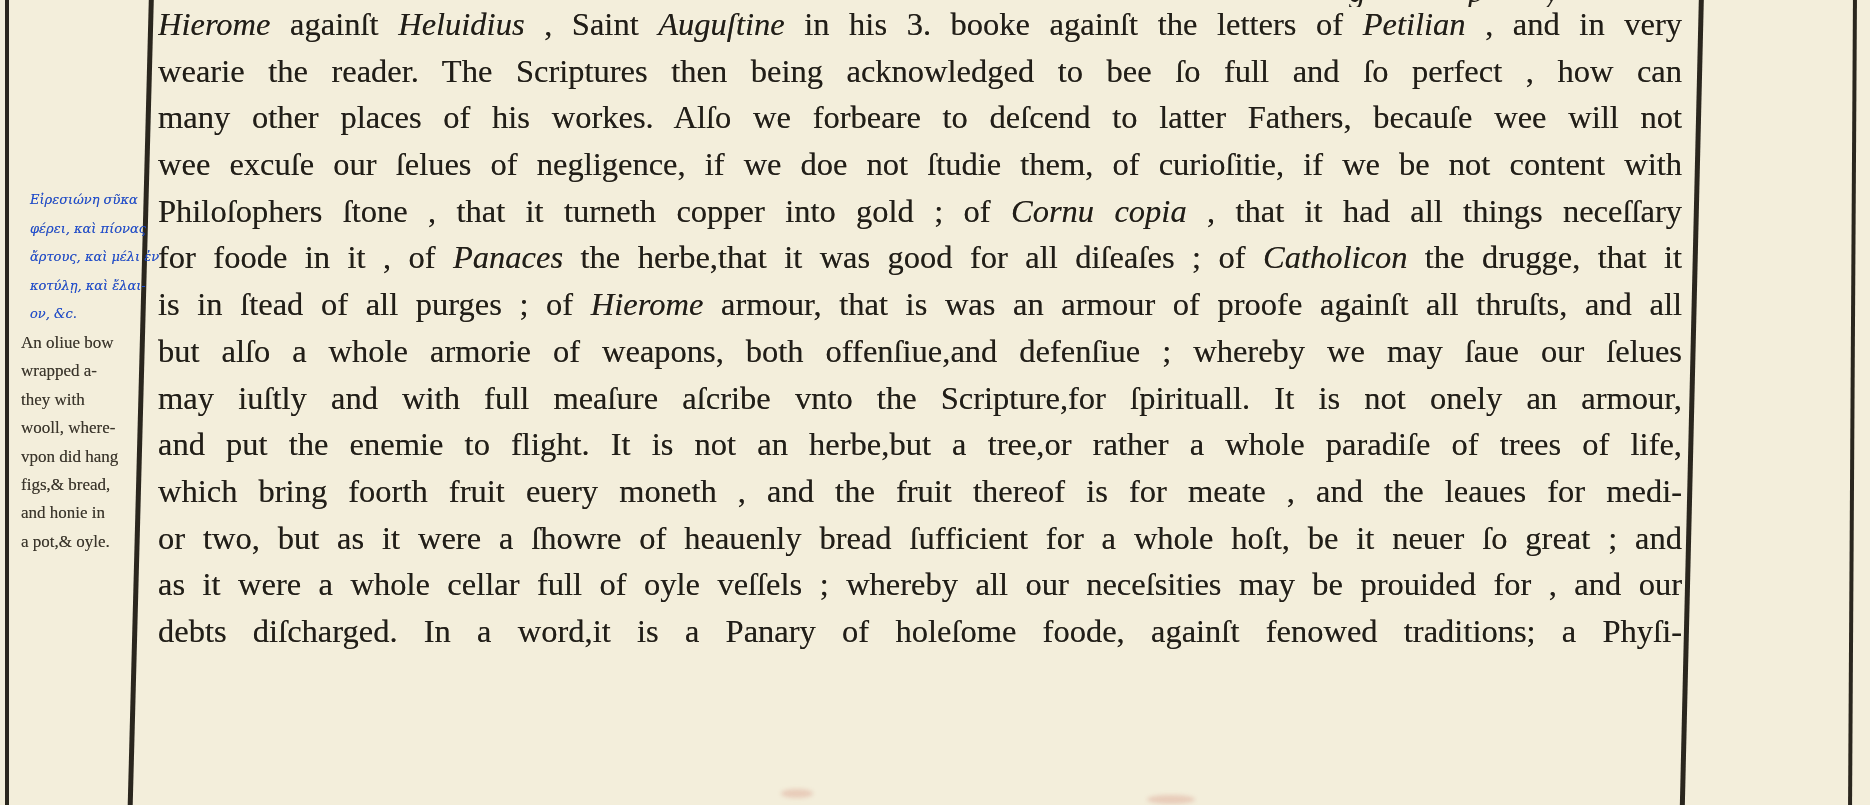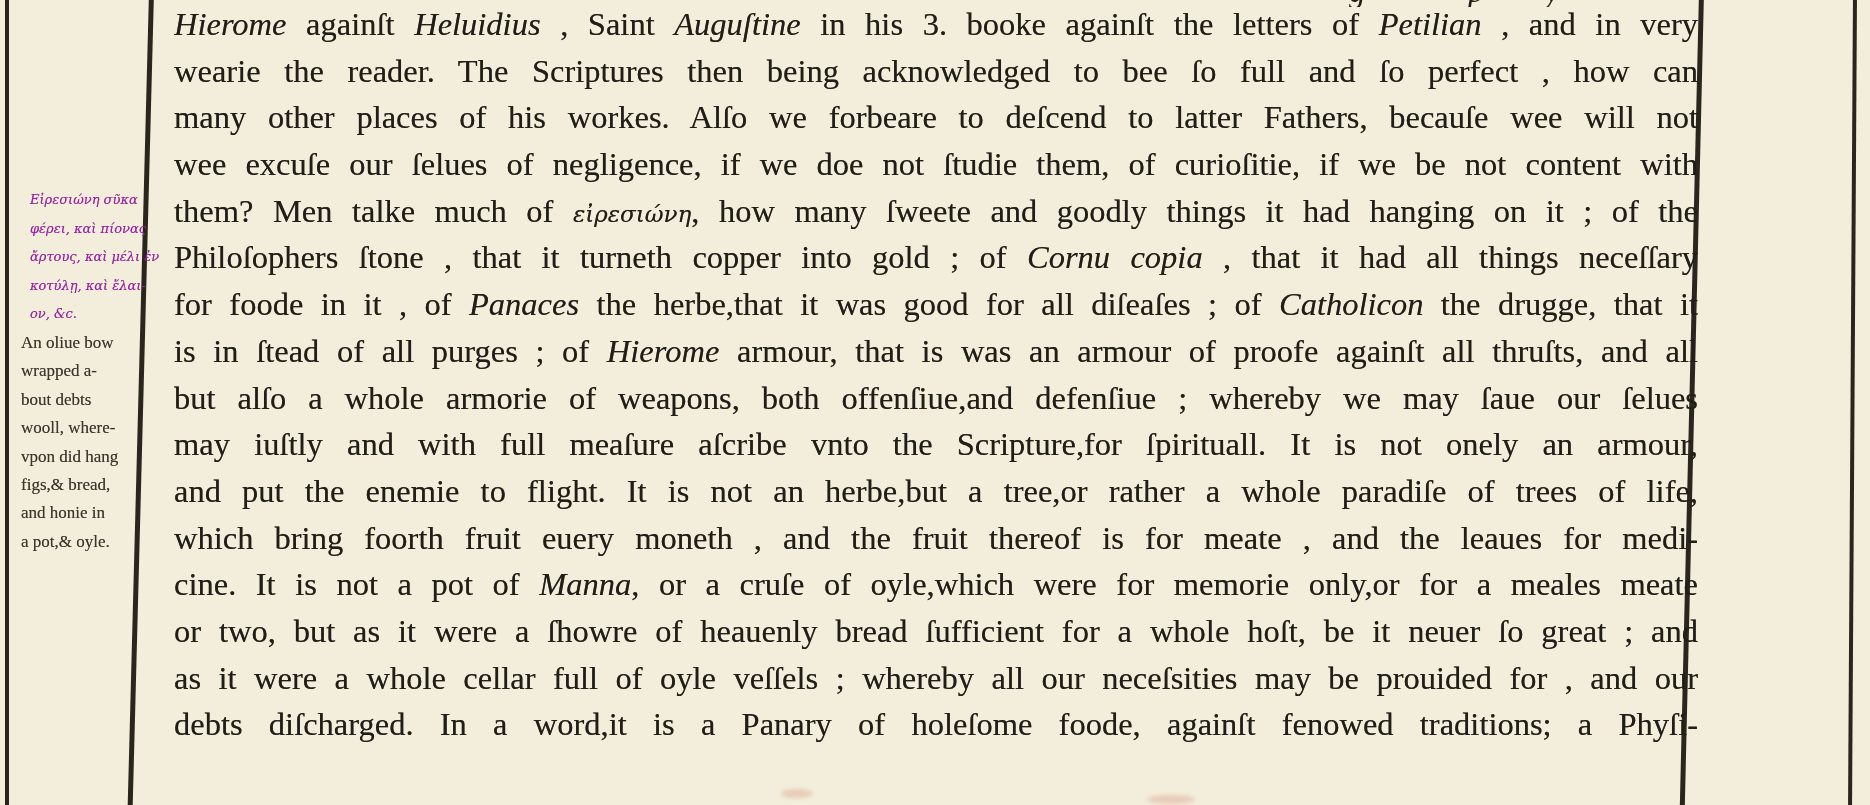--- a/index.html
+++ b/index.html
@@ -8,32 +8,32 @@
     background:#f3eedb; color:#211e18;
     font-family:"Liberation Serif","DejaVu Serif",serif;
   }
   .rule { position:absolute; background:#2a261e; }
   .rule-left-edge  { left:5px;  top:-6px; width:4px; height:818px; }
   .rule-col-left   { left:149px; top:-8px; width:5px; height:826px; transform:rotate(1.5deg); transform-origin:top center; }
   .rule-col-right  { left:1699px; top:-8px; width:5px; height:826px; transform:rotate(1.35deg); transform-origin:top center; }
   .rule-right-edge { left:1853px; top:-6px; width:4px; height:818px; transform:rotate(0.35deg); transform-origin:top center; }
 
   .body-text {
-    position:absolute; left:174px; top:1px; width:1524px;
+    position:absolute; left:158px; top:1px; width:1524px;
     font-size:32.5px; line-height:46.7px;
     text-shadow:0 0 0.6px rgba(30,26,18,0.65);
   }
   .bline { text-align:justify; text-align-last:justify; height:46.7px; overflow:hidden; }
   .it { font-style:italic; }
   .gk { font-style:italic; font-size:23px; font-family:"DejaVu Serif",serif; }
 
   .margin-note { position:absolute; left:21px; top:186px; width:130px; color:#3b362c; }
   .gline {
     font-size:13px; line-height:28.6px; font-style:italic; white-space:nowrap;
-    font-family:"DejaVu Serif",serif; color:#a21caf; padding-left:9px;
+    font-family:"DejaVu Serif",serif; color:#1d4ed8; padding-left:9px;
     text-shadow:0 0 0.5px rgba(60,52,40,0.5);
   }
   .eline {
     font-size:17px; line-height:28.4px; white-space:nowrap;
     text-shadow:0 0 0.5px rgba(40,35,26,0.55);
   }
 
   .frag { position:absolute; top:0; width:22px; height:7px; overflow:hidden;
           font-size:33px; font-style:italic; }
   .frag > span { display:block; margin-top:-27px; }
@@ -54,42 +54,40 @@
   <div class="rule rule-right-edge"></div>
 
   <div class="margin-note">
       <div class="gline">Εἰρεσιώνη σῦκα</div>
       <div class="gline">φέρει, καὶ πίονας</div>
       <div class="gline">ἄρτους, καὶ μέλι ἐν</div>
       <div class="gline">κοτύλῃ, καὶ ἔλαι-</div>
       <div class="gline">ον, &amp;c.</div>
       <div class="eline">An oliue bow</div>
       <div class="eline">wrapped a-</div>
-      <div class="eline">bout debts</div>
+      <div class="eline">they with</div>
       <div class="eline">wooll, where-</div>
       <div class="eline">vpon did hang</div>
       <div class="eline">figs,&amp; bread,</div>
       <div class="eline">and honie in</div>
       <div class="eline">a pot,&amp; oyle.</div>
     </div>
 
   <div class="body-text">
       <div class="bline"><span class="it">Hierome</span><span> againſt </span><span class="it">Heluidius</span><span> , Saint </span><span class="it">Auguſtine</span><span> in his 3. booke againſt the letters of </span><span class="it">Petilian</span><span> , and in very</span></div>
       <div class="bline"><span>wearie the reader.  The Scriptures then being acknowledged to bee ſo full and ſo perfect , how can</span></div>
       <div class="bline"><span>many other places of his workes.  Alſo we forbeare to deſcend to latter Fathers, becauſe wee will not</span></div>
       <div class="bline"><span>wee excuſe our ſelues of negligence, if we doe not ſtudie them, of curioſitie, if we be not content with</span></div>
-      <div class="bline"><span>them?  Men talke much of </span><span class="gk">εἰρεσιώνη</span><span>, how many ſweete and goodly things it had hanging on it ; of the</span></div>
       <div class="bline"><span>Philoſophers ſtone , that it turneth copper into gold ; of </span><span class="it">Cornu copia</span><span> , that it had all things neceſſary</span></div>
       <div class="bline"><span>for foode in it , of </span><span class="it">Panaces</span><span> the herbe,that it was good for all diſeaſes ; of </span><span class="it">Catholicon</span><span> the drugge, that it</span></div>
       <div class="bline"><span>is in ſtead of all purges ; of </span><span class="it">Hierome</span><span> armour, that is was an armour of proofe againſt all thruſts, and all</span></div>
       <div class="bline"><span>but alſo a whole armorie of weapons, both offenſiue,and defenſiue ; whereby we may ſaue our ſelues</span></div>
       <div class="bline"><span>may iuſtly and with full meaſure aſcribe vnto the Scripture,for ſpirituall.  It is not onely an armour,</span></div>
       <div class="bline"><span>and put the enemie to flight.  It is not an herbe,but a tree,or rather a whole paradiſe of trees of life,</span></div>
       <div class="bline"><span>which bring foorth fruit euery moneth , and the fruit thereof is for meate ,  and the leaues for medi-</span></div>
-      <div class="bline"><span>cine.  It is not a pot of </span><span class="it">Manna</span><span>, or a cruſe of oyle,which were for memorie only,or for a meales meate</span></div>
       <div class="bline"><span>or two, but as it were a ſhowre of heauenly bread ſufficient for a whole hoſt, be it neuer ſo great ; and</span></div>
       <div class="bline"><span>as it were a whole cellar full of oyle veſſels ; whereby all our neceſsities may be prouided for , and our</span></div>
       <div class="bline"><span>debts diſcharged.  In a word,it is a Panary of holeſome foode, againſt fenowed traditions; a Phyſi-</span></div>
     </div>
 
   <div>
       <div class="frag" style="left: 1349px;">
         <span>g</span>
       </div>
       <div class="frag" style="left: 1468px;">

